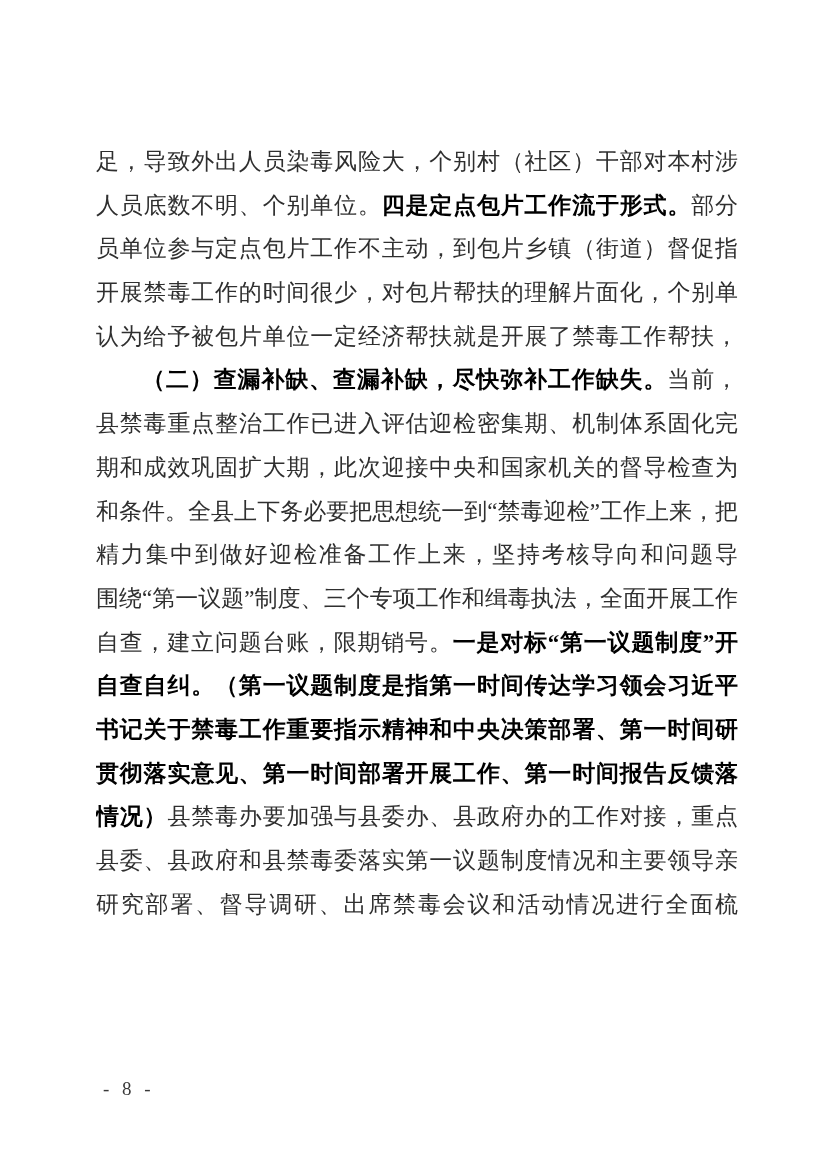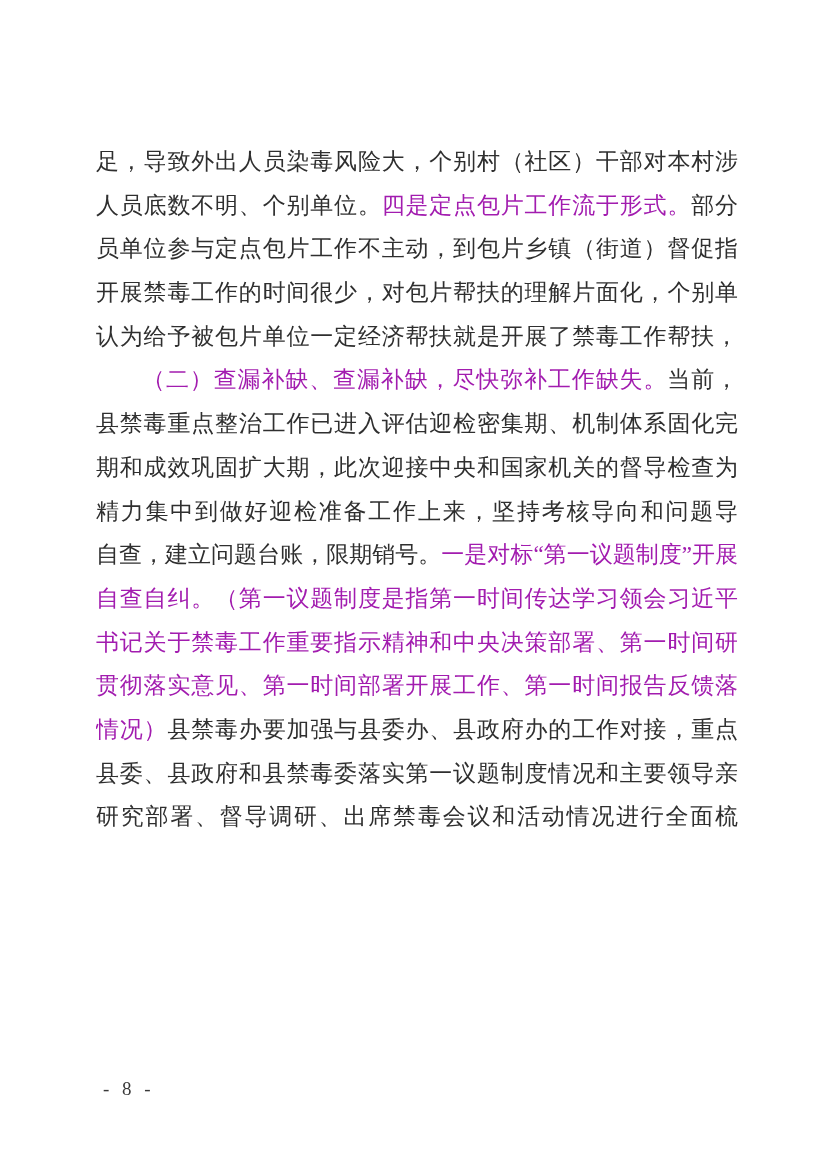--- a/index.html
+++ b/index.html
@@ -35,22 +35,22 @@
     white-space: normal;
   }
   .text-line.last-line {
     text-align-last: left;
   }
   .text-line.indented {
     padding-left: 46px;
   }
   .run { color: #2f2f2f; }
   .run.bold {
-    font-weight: normal;
-    color: #a21caf;
+    font-weight: bold;
+    color: #000000;
   }
   .page-footer {
     position: absolute;
     left: 103px;
     top: 1078px;
     font-size: 19px;
     color: #3a3a3a;
     letter-spacing: 4px;
   }
 </style>
@@ -63,21 +63,23 @@
         <div class="text-line"><span class="run">足，导致外出人员染毒风险大，个别村（社区）干部对本村涉毒</span></div>
         <div class="text-line"><span class="run">人员底数不明、个别单位。</span><span class="run bold">四是定点包片工作流于形式。</span><span class="run">部分成</span></div>
         <div class="text-line"><span class="run">员单位参与定点包片工作不主动，到包片乡镇（街道）督促指导</span></div>
         <div class="text-line"><span class="run">开展禁毒工作的时间很少，对包片帮扶的理解片面化，个别单位</span></div>
         <div class="text-line"><span class="run">认为给予被包片单位一定经济帮扶就是开展了禁毒工作帮扶，甚</span></div>
       </div>
       <div class="paragraph">
         <div class="text-line indented"><span class="run bold">（二）查漏补缺、查漏补缺，尽快弥补工作缺失。</span><span class="run">当前，我</span></div>
         <div class="text-line"><span class="run">县禁毒重点整治工作已进入评估迎检密集期、机制体系固化完善</span></div>
         <div class="text-line"><span class="run">期和成效巩固扩大期，此次迎接中央和国家机关的督导检查为全</span></div>
+        <div class="text-line"><span class="run">和条件。全县上下务必要把思想统一到“禁毒迎检”工作上来，把</span></div>
         <div class="text-line"><span class="run">精力集中到做好迎检准备工作上来，坚持考核导向和问题导向，</span></div>
+        <div class="text-line"><span class="run">围绕“第一议题”制度、三个专项工作和缉毒执法，全面开展工作</span></div>
         <div class="text-line"><span class="run">自查，建立问题台账，限期销号。</span><span class="run bold">一是对标“第一议题制度”开展</span></div>
         <div class="text-line"><span class="run bold">自查自纠。（第一议题制度是指第一时间传达学习领会习近平总</span></div>
         <div class="text-line"><span class="run bold">书记关于禁毒工作重要指示精神和中央决策部署、第一时间研究</span></div>
         <div class="text-line"><span class="run bold">贯彻落实意见、第一时间部署开展工作、第一时间报告反馈落实</span></div>
         <div class="text-line"><span class="run bold">情况）</span><span class="run">县禁毒办要加强与县委办、县政府办的工作对接，重点对</span></div>
         <div class="text-line"><span class="run">县委、县政府和县禁毒委落实第一议题制度情况和主要领导亲自</span></div>
         <div class="text-line"><span class="run">研究部署、督导调研、出席禁毒会议和活动情况进行全面梳理，</span></div>
       </div>
     </div>
   <div class="page-footer">- 8 -</div>

